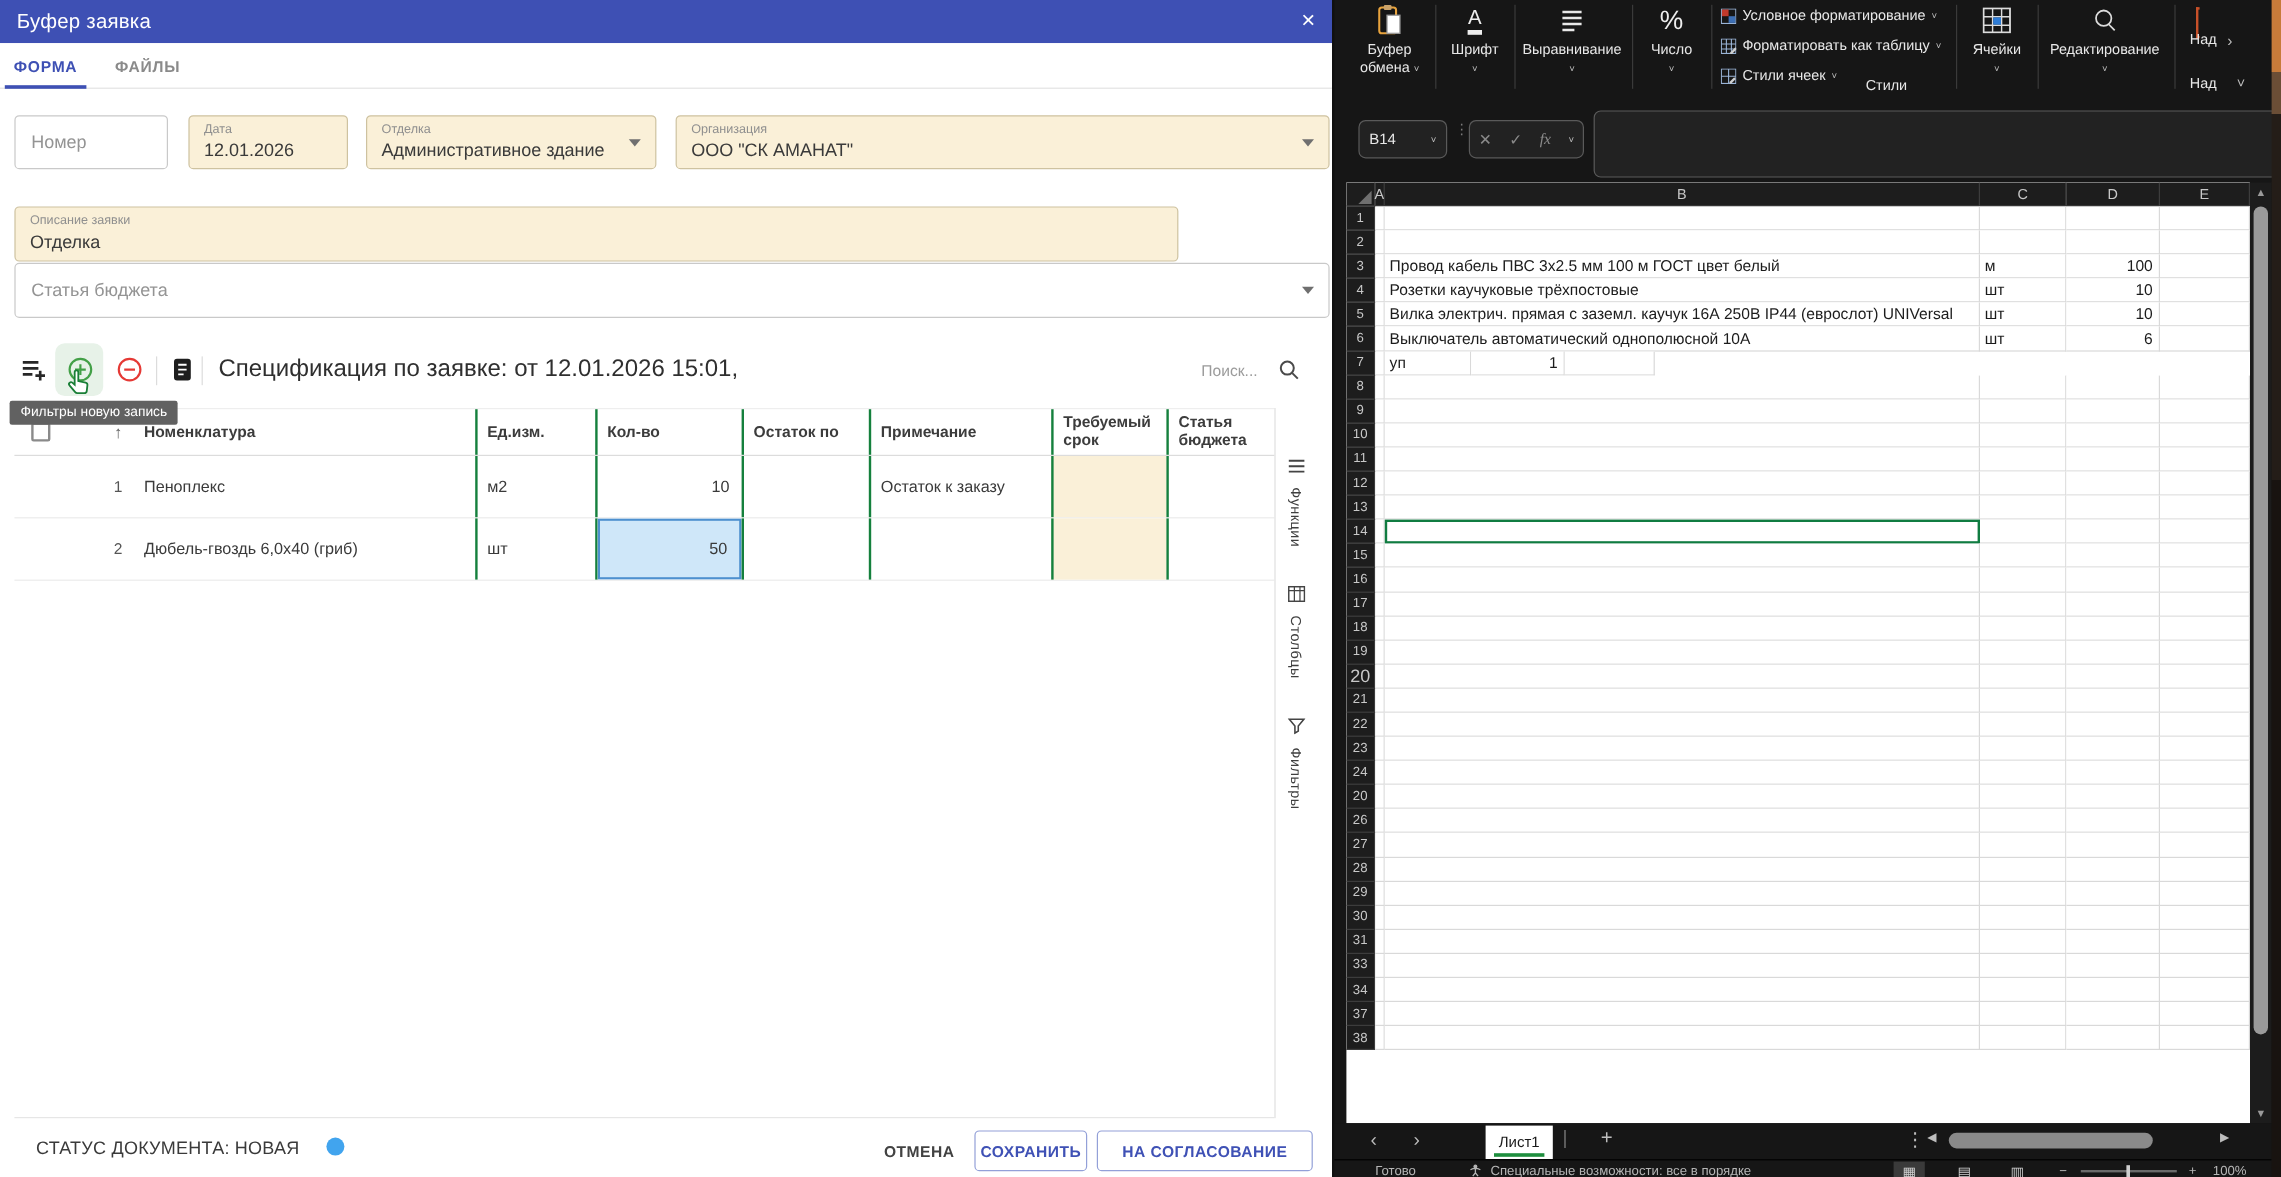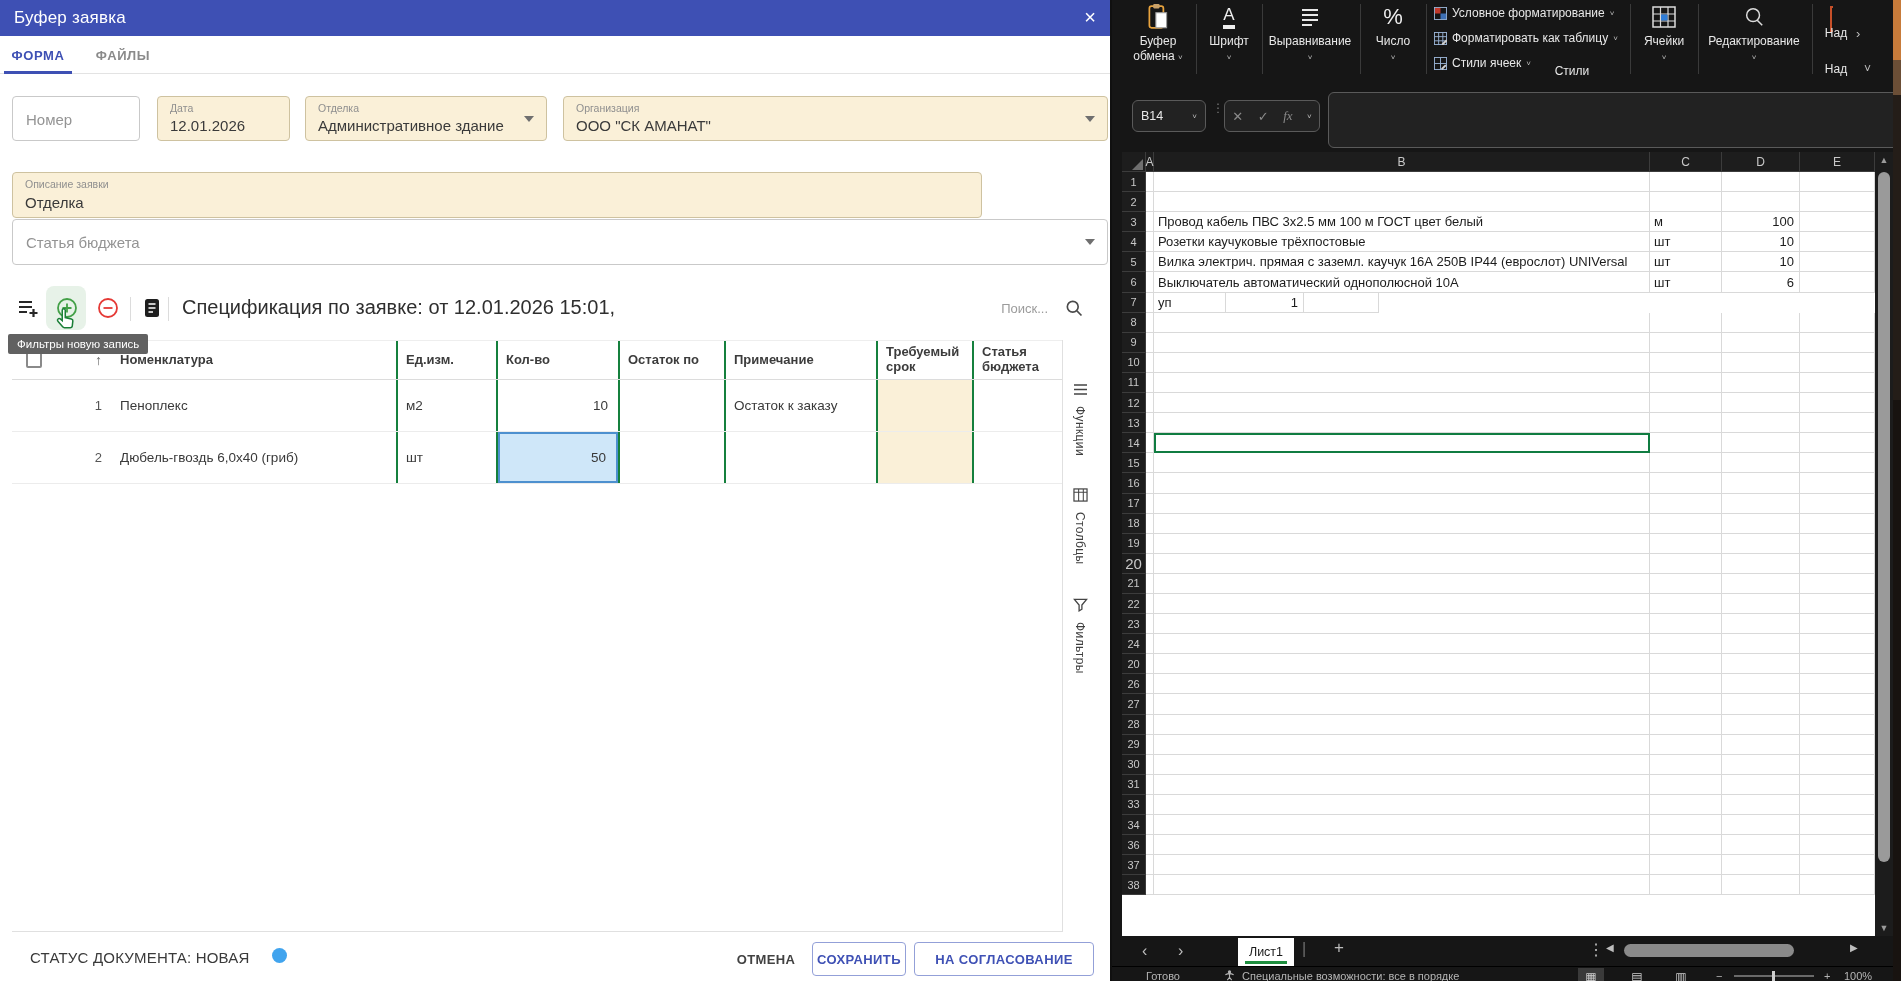--- a/index.html
+++ b/index.html
@@ -676,28 +676,20 @@
       </div>
       <div class="xrow">
         <div class="xh" style="width: 24px; height: 20.1px; font-size: 11px; flex: 0 0 auto;">34</div>
         <div class="xc left" style="width: 8px; height: 20.1px; flex: 0 0 auto;"></div>
         <div class="xc left" style="width: 496px; height: 20.1px; flex: 0 0 auto;"></div>
         <div class="xc left" style="width: 72px; height: 20.1px; flex: 0 0 auto;"></div>
         <div class="xc right" style="width: 78px; height: 20.1px; flex: 0 0 auto;"></div>
         <div class="xc left" style="width: 75px; height: 20.1px; flex: 0 0 auto;"></div>
       </div>
       <div class="xrow">
-        <div class="xh" style="width: 24px; height: 20.1px; font-size: 11px; flex: 0 0 auto;">36</div>
-        <div class="xc left" style="width: 8px; height: 20.1px; flex: 0 0 auto;"></div>
-        <div class="xc left" style="width: 496px; height: 20.1px; flex: 0 0 auto;"></div>
-        <div class="xc left" style="width: 72px; height: 20.1px; flex: 0 0 auto;"></div>
-        <div class="xc right" style="width: 78px; height: 20.1px; flex: 0 0 auto;"></div>
-        <div class="xc left" style="width: 75px; height: 20.1px; flex: 0 0 auto;"></div>
-      </div>
-      <div class="xrow">
         <div class="xh" style="width: 24px; height: 20.1px; font-size: 11px; flex: 0 0 auto;">37</div>
         <div class="xc left" style="width: 8px; height: 20.1px; flex: 0 0 auto;"></div>
         <div class="xc left" style="width: 496px; height: 20.1px; flex: 0 0 auto;"></div>
         <div class="xc left" style="width: 72px; height: 20.1px; flex: 0 0 auto;"></div>
         <div class="xc right" style="width: 78px; height: 20.1px; flex: 0 0 auto;"></div>
         <div class="xc left" style="width: 75px; height: 20.1px; flex: 0 0 auto;"></div>
       </div>
       <div class="xrow">
         <div class="xh" style="width: 24px; height: 20.1px; font-size: 11px; flex: 0 0 auto;">38</div>
         <div class="xc left" style="width: 8px; height: 20.1px; flex: 0 0 auto;"></div>

